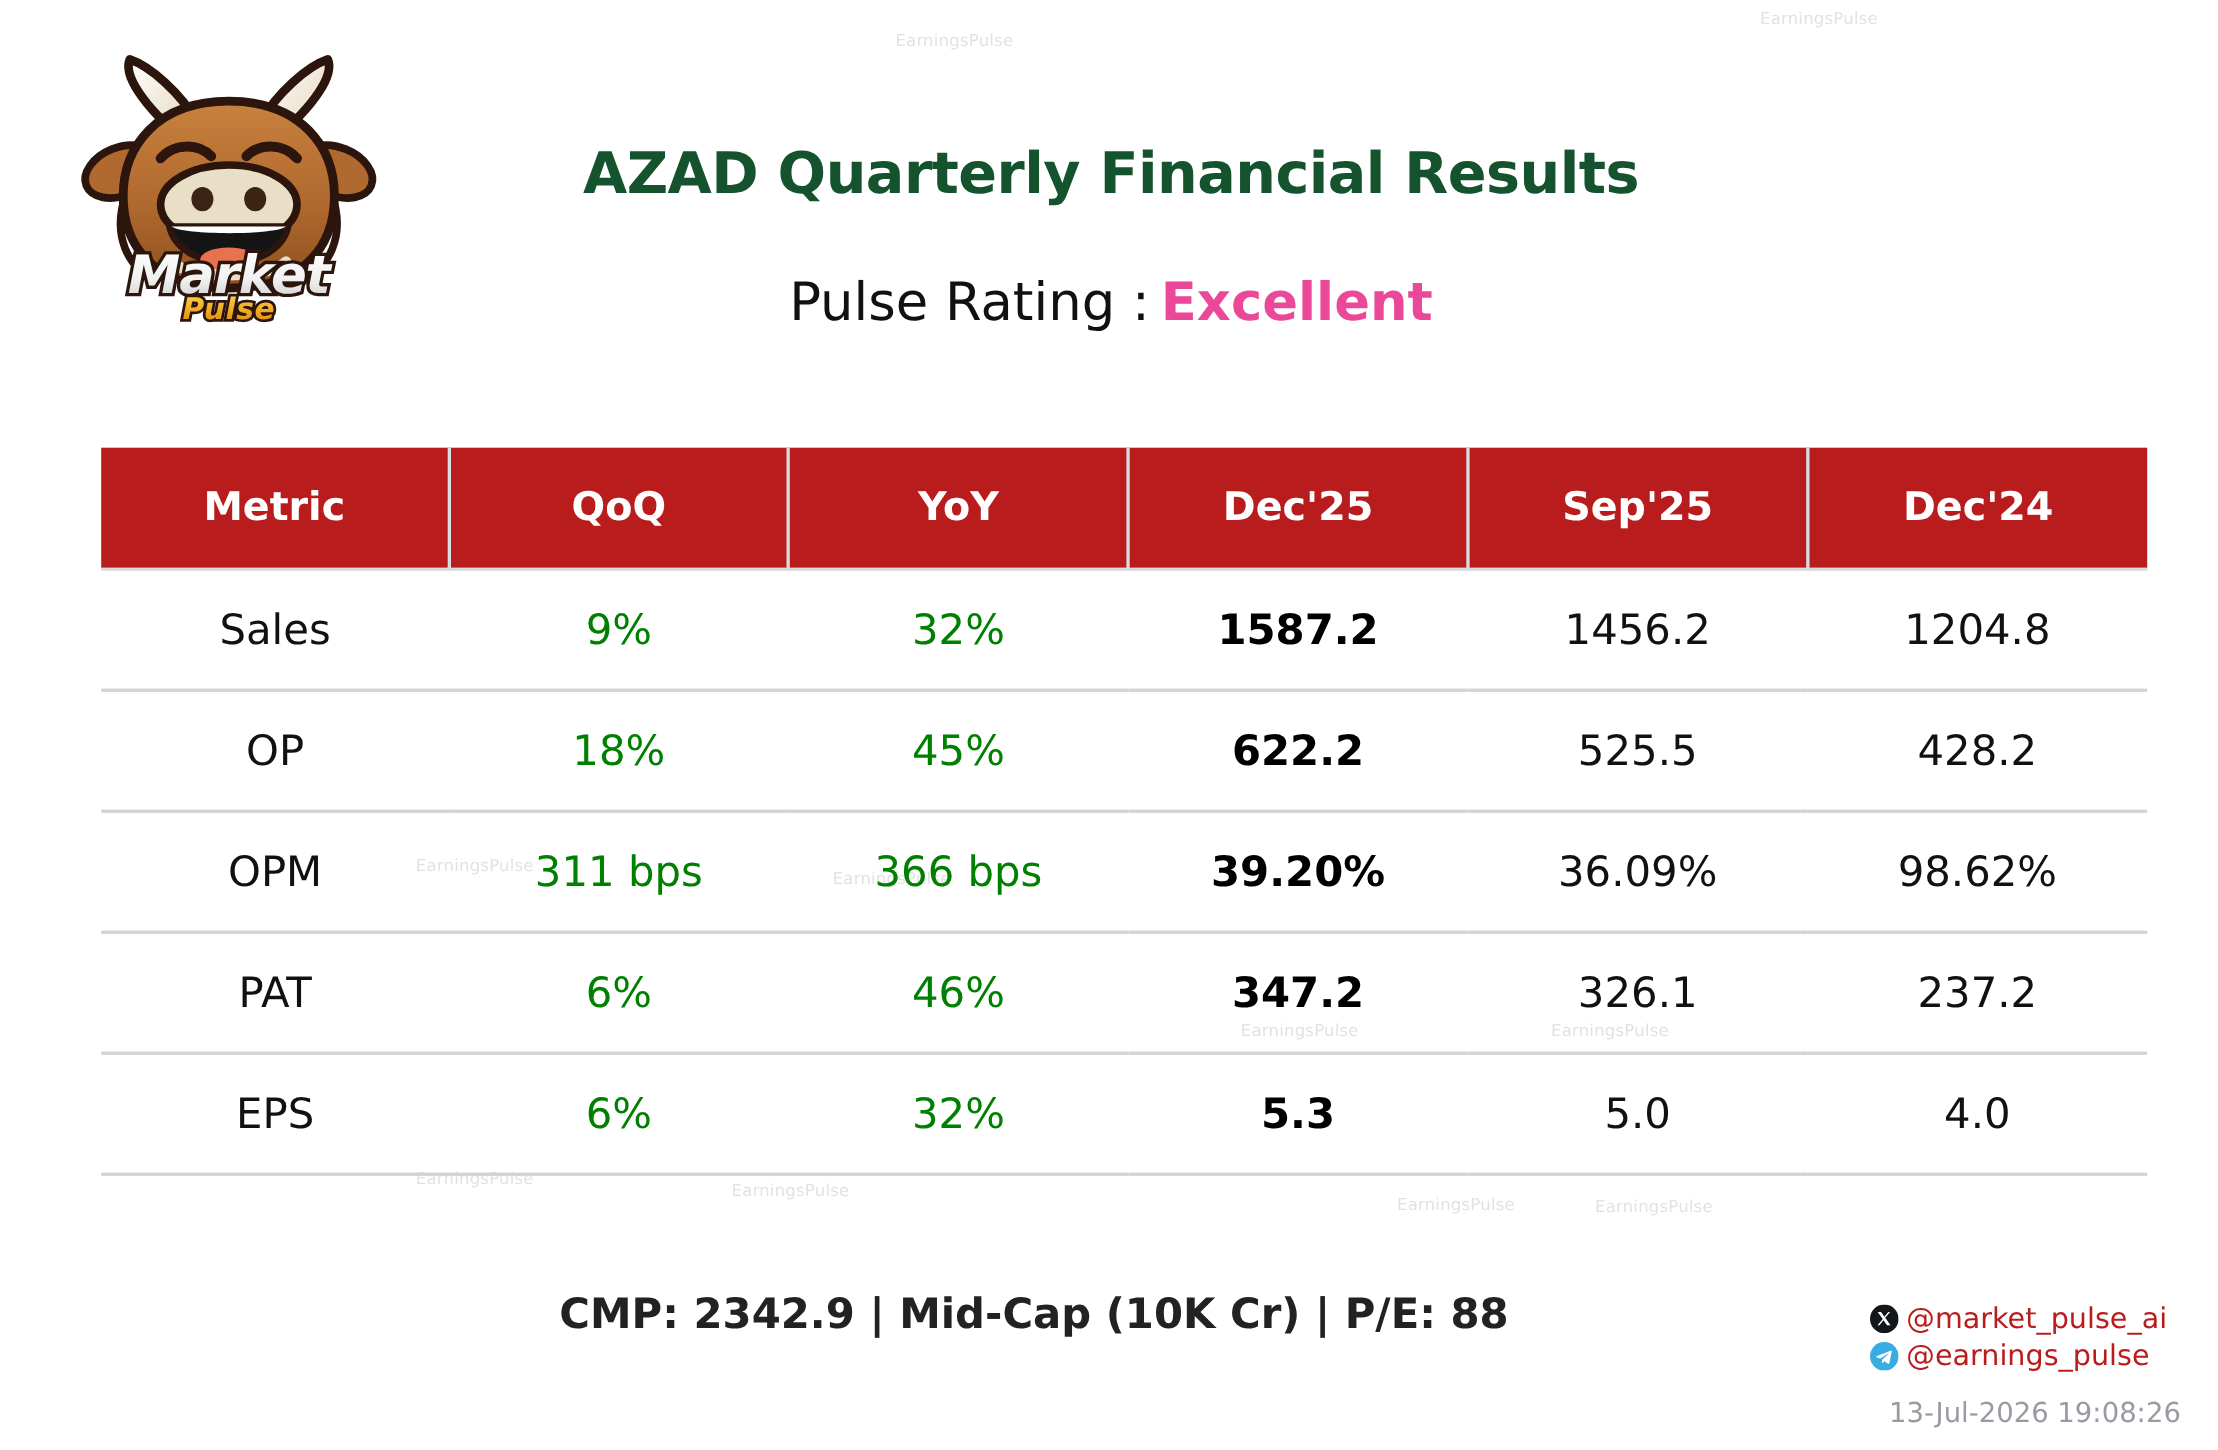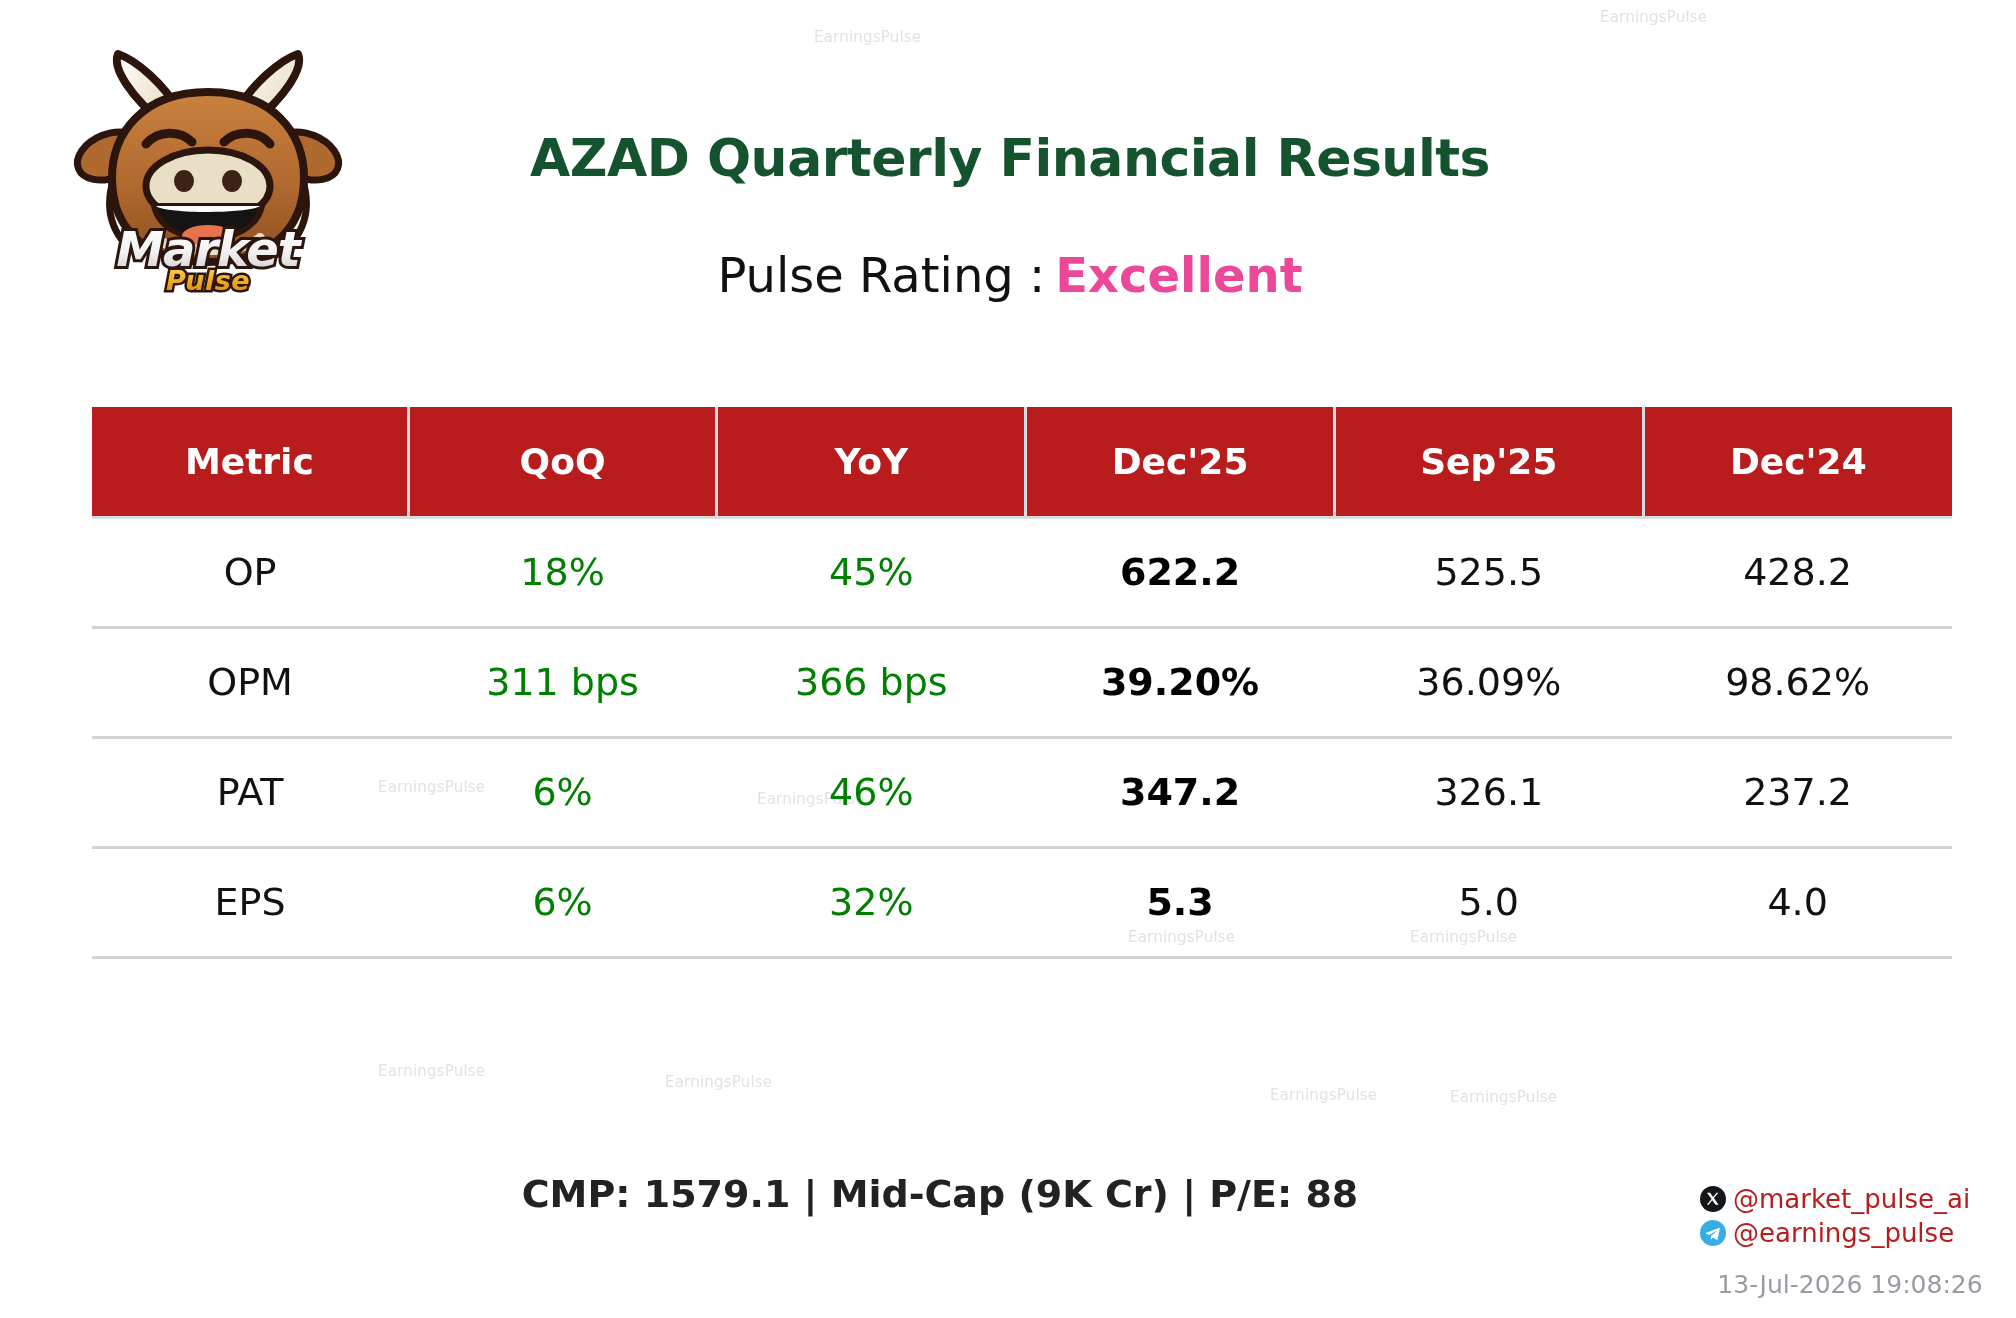--- a/index.html
+++ b/index.html
@@ -272,20 +272,28 @@
           <th>Metric</th>
           <th>QoQ</th>
           <th>YoY</th>
           <th>Dec'25</th>
           <th>Sep'25</th>
           <th>Dec'24</th>
         </tr>
       </thead>
       <tbody>
         <tr>
+          <td class="col-metric">Sales</td>
+          <td class="pos">9%</td>
+          <td class="pos">32%</td>
+          <td class="current">1587.2</td>
+          <td>1456.2</td>
+          <td>1204.8</td>
+        </tr>
+        <tr>
           <td class="col-metric">OP</td>
           <td class="pos">18%</td>
           <td class="pos">45%</td>
           <td class="current">622.2</td>
           <td>525.5</td>
           <td>428.2</td>
         </tr>
         <tr>
           <td class="col-metric">OPM</td>
           <td class="pos">311 bps</td>
@@ -307,21 +315,21 @@
           <td class="pos">6%</td>
           <td class="pos">32%</td>
           <td class="current">5.3</td>
           <td>5.0</td>
           <td>4.0</td>
         </tr>
       </tbody>
     </table>
   </div>
 
-  <div id="cmp-line">CMP: 1579.1 | Mid-Cap (9K Cr) | P/E: 88</div>
+  <div id="cmp-line">CMP: 2342.9 | Mid-Cap (10K Cr) | P/E: 88</div>
 
   <div id="social">
     <div class="social-row">
       <svg class="ico" viewBox="0 0 24 24">
         <circle cx="12" cy="12" r="12" fill="#14171a"></circle>
         <path d="M6.4 6.2h2.9l2.8 3.9 3.2-3.9h1.6l-4.1 4.9 4.4 6.2h-2.9l-3-4.2-3.4 4.2H6.3l4.4-5.3L6.4 6.2z" fill="#ffffff"></path>
       </svg>
       <span class="handle">@market_pulse_ai</span>
     </div>
     <div class="social-row">

